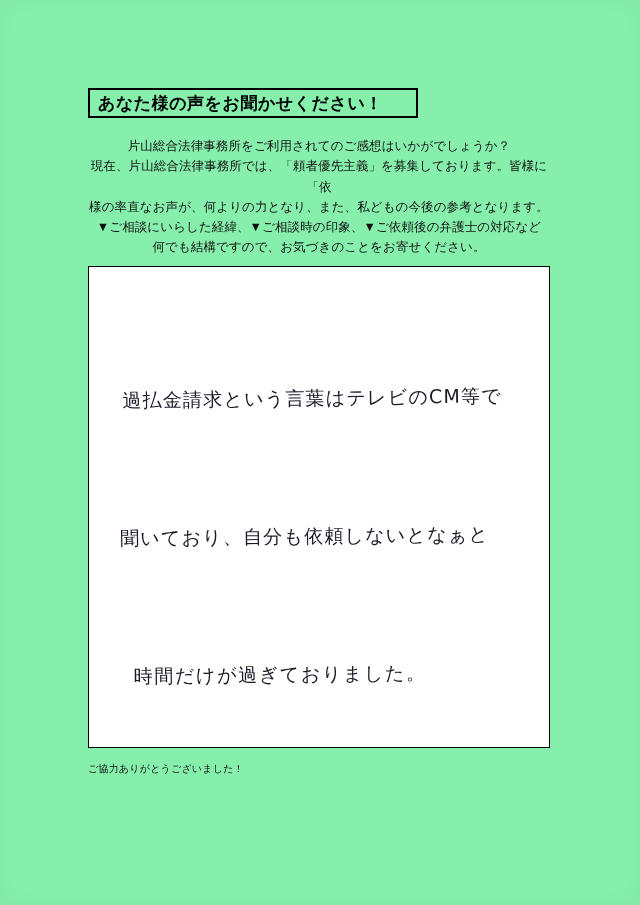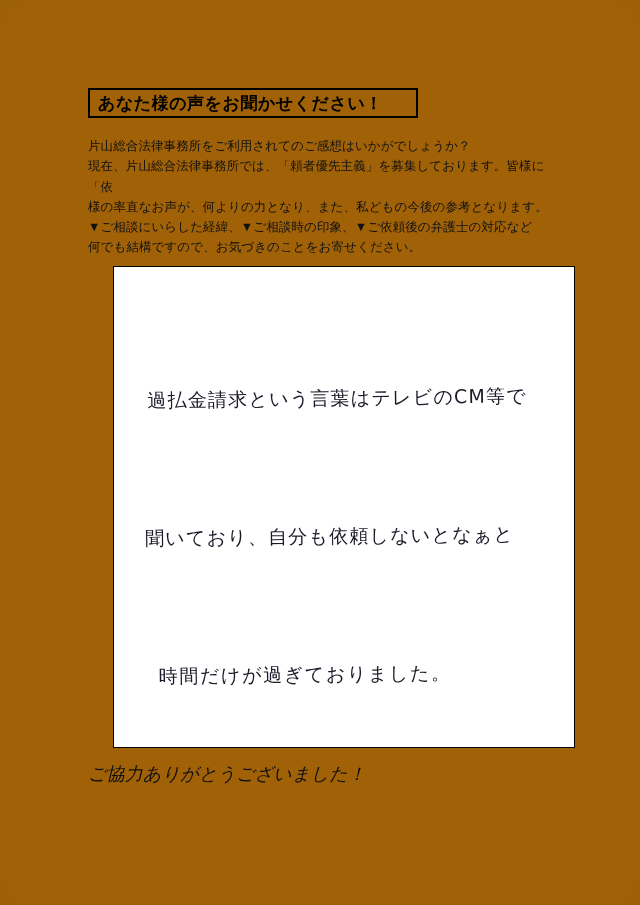--- a/index.html
+++ b/index.html
@@ -13,21 +13,21 @@
     font-family: "Liberation Sans", sans-serif;
     color: #111111;
     position: relative;
     overflow: hidden;
   }
   .page {
     position: absolute;
     left: 0; top: 0;
     width: 640px;
     height: 905px;
-    background: #a16207;
+    background: #86efac;
   }
   
   .page::after {
     content: "";
     position: absolute;
     inset: 0;
     pointer-events: none;
     box-shadow: inset 0 0 24px rgba(0,0,0,0.035);
   }
 
@@ -56,33 +56,33 @@
     left: 88px;
     top: 136px;
     width: 462px;
     font-size: 12.5px;
     line-height: 1.62;
     color: #111111;
     letter-spacing: 0.1px;
   }
   .intro p {
     margin: 0;
+    text-align: center;
   }
 
   .answer-box {
     position: absolute;
     left: 88px;
     top: 266px;
     width: 462px;
     height: 482px;
     border: 1px solid #000000;
     background: #ffffff;
     box-sizing: border-box;
     overflow: hidden;
-    margin-left: 25px;
   }
   .handwriting {
     position: absolute;
     left: 28px;
     top: 18px;
     right: 16px;
     font-family: "DejaVu Sans", sans-serif;
     font-size: 19px;
     line-height: 46px;
     color: #1a1a28;
@@ -96,24 +96,23 @@
     white-space: nowrap;
   }
   .hw-line:nth-child(odd) { margin-left: 4px; }
   .hw-line:nth-child(3n) { margin-left: 12px; letter-spacing: 1.6px; }
   .hw-line:nth-child(4n) { letter-spacing: 0.9px; }
 
   .thanks {
     position: absolute;
     left: 88px;
     top: 762px;
-    font-size: 18px;
+    font-size: 10px;
     color: #111111;
     letter-spacing: 0.2px;
-    font-style: italic;
   }
 </style>
 </head>
 <body>
 
 <div class="page">
 
   <div class="title-bar">
     <span class="title-text">あなた様の声をお聞かせください！</span>
   </div>

